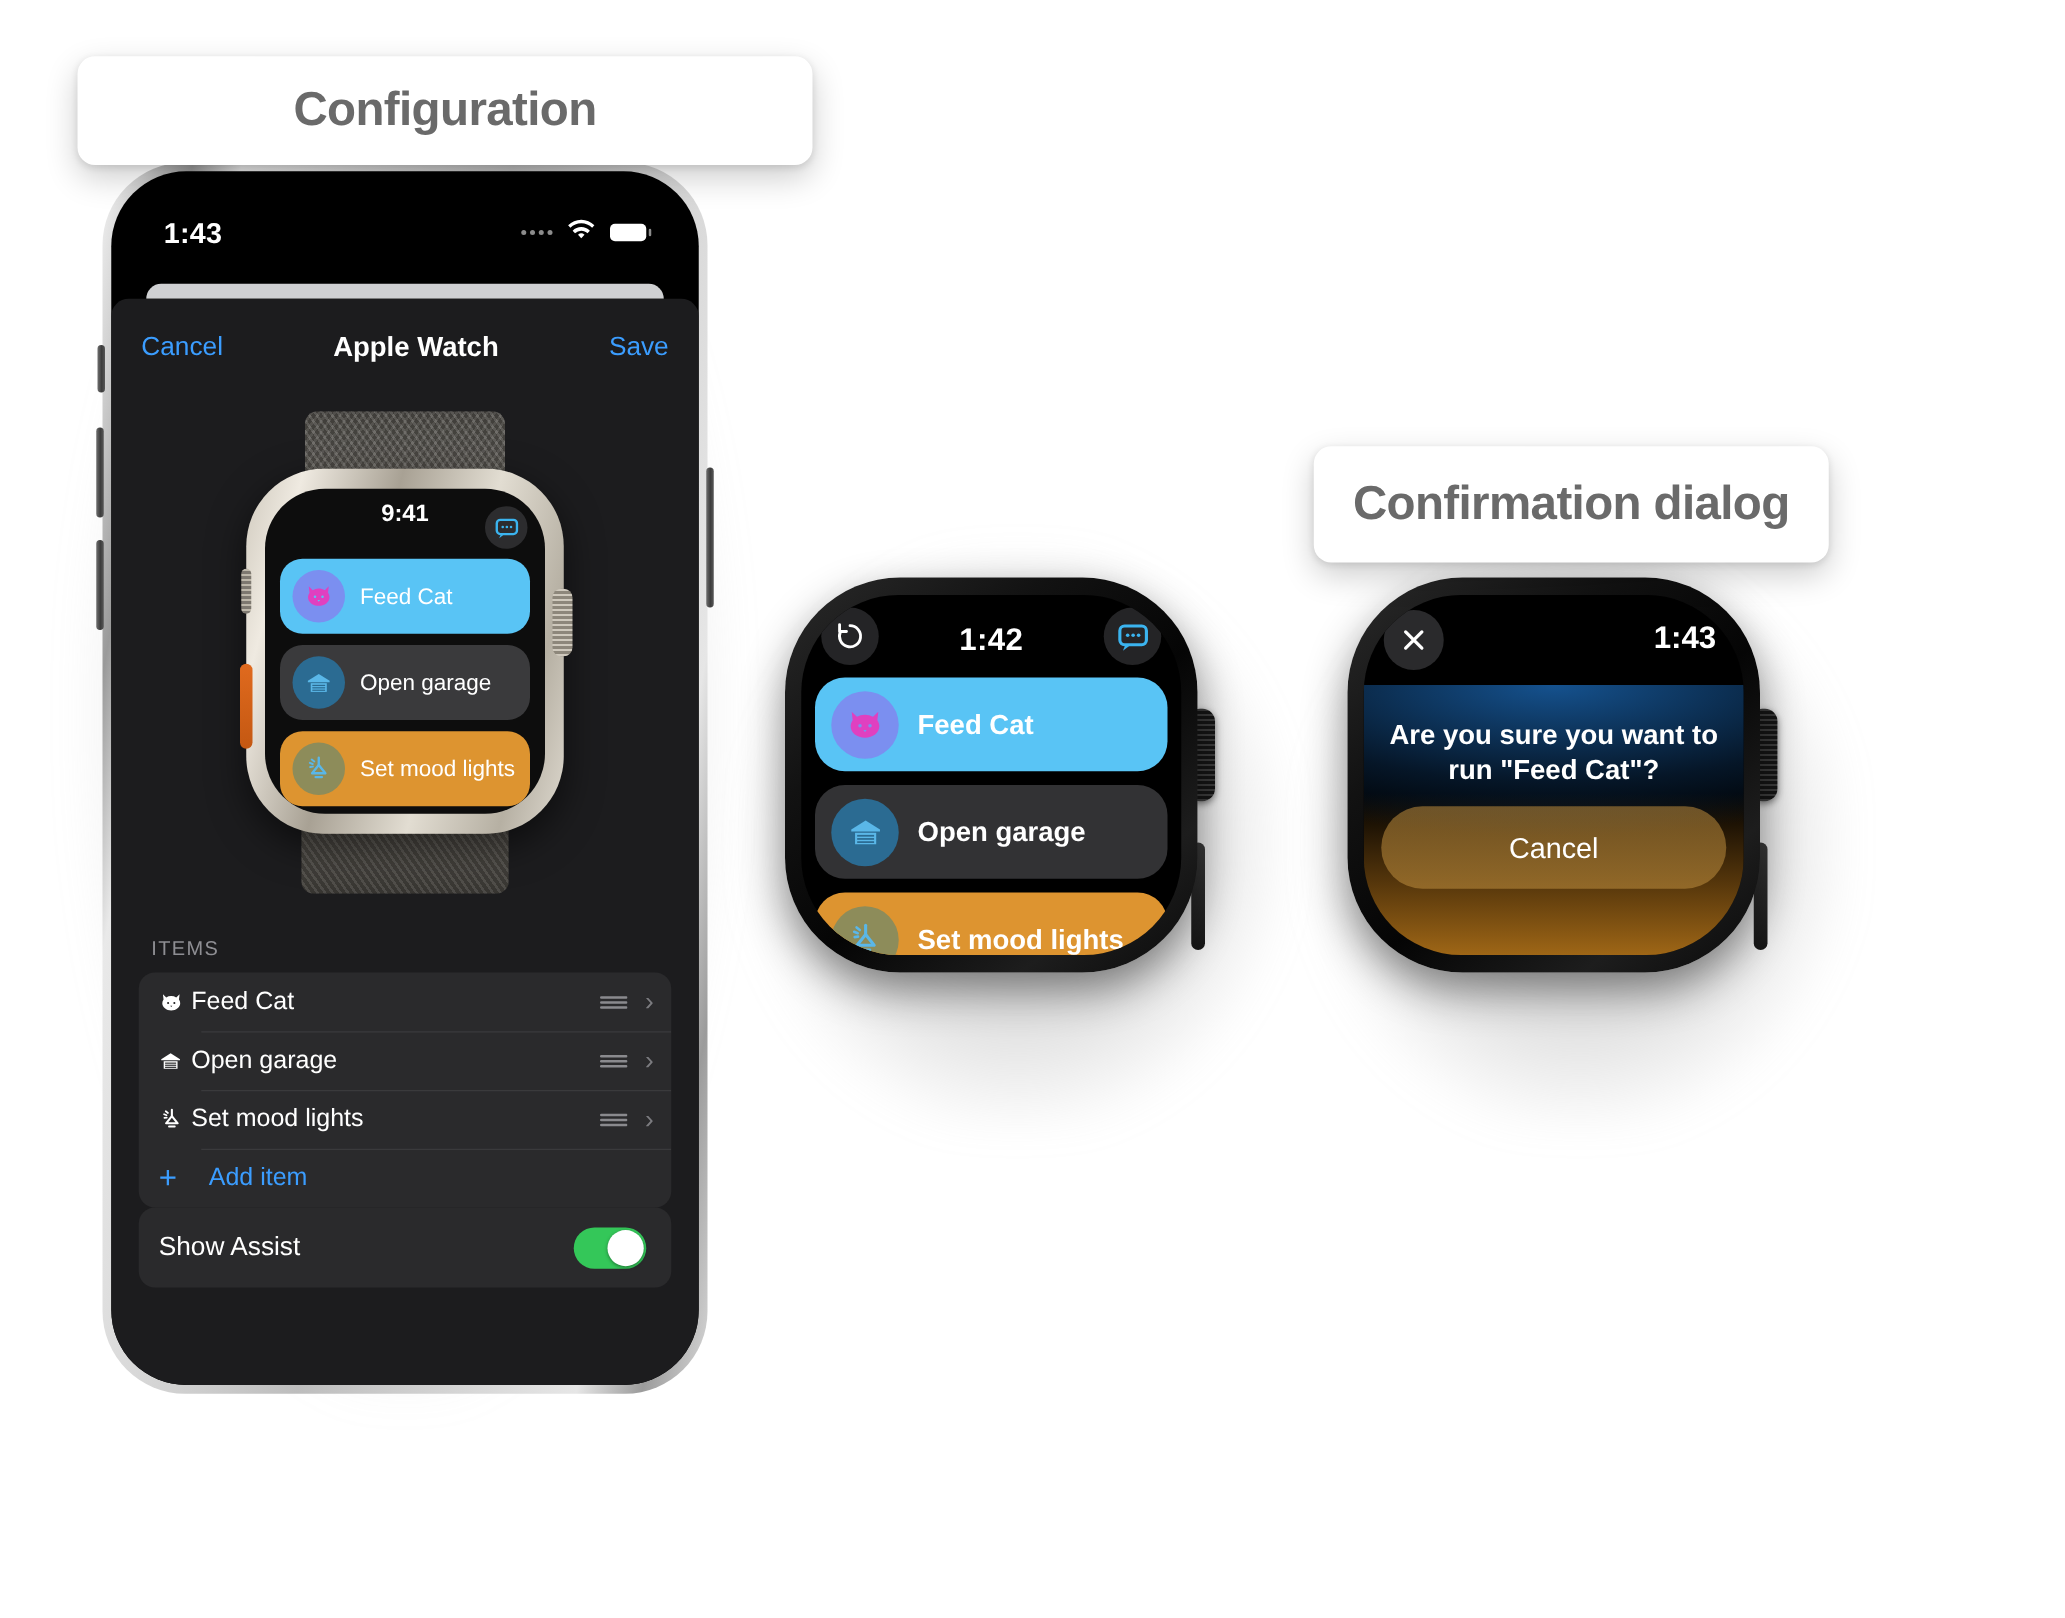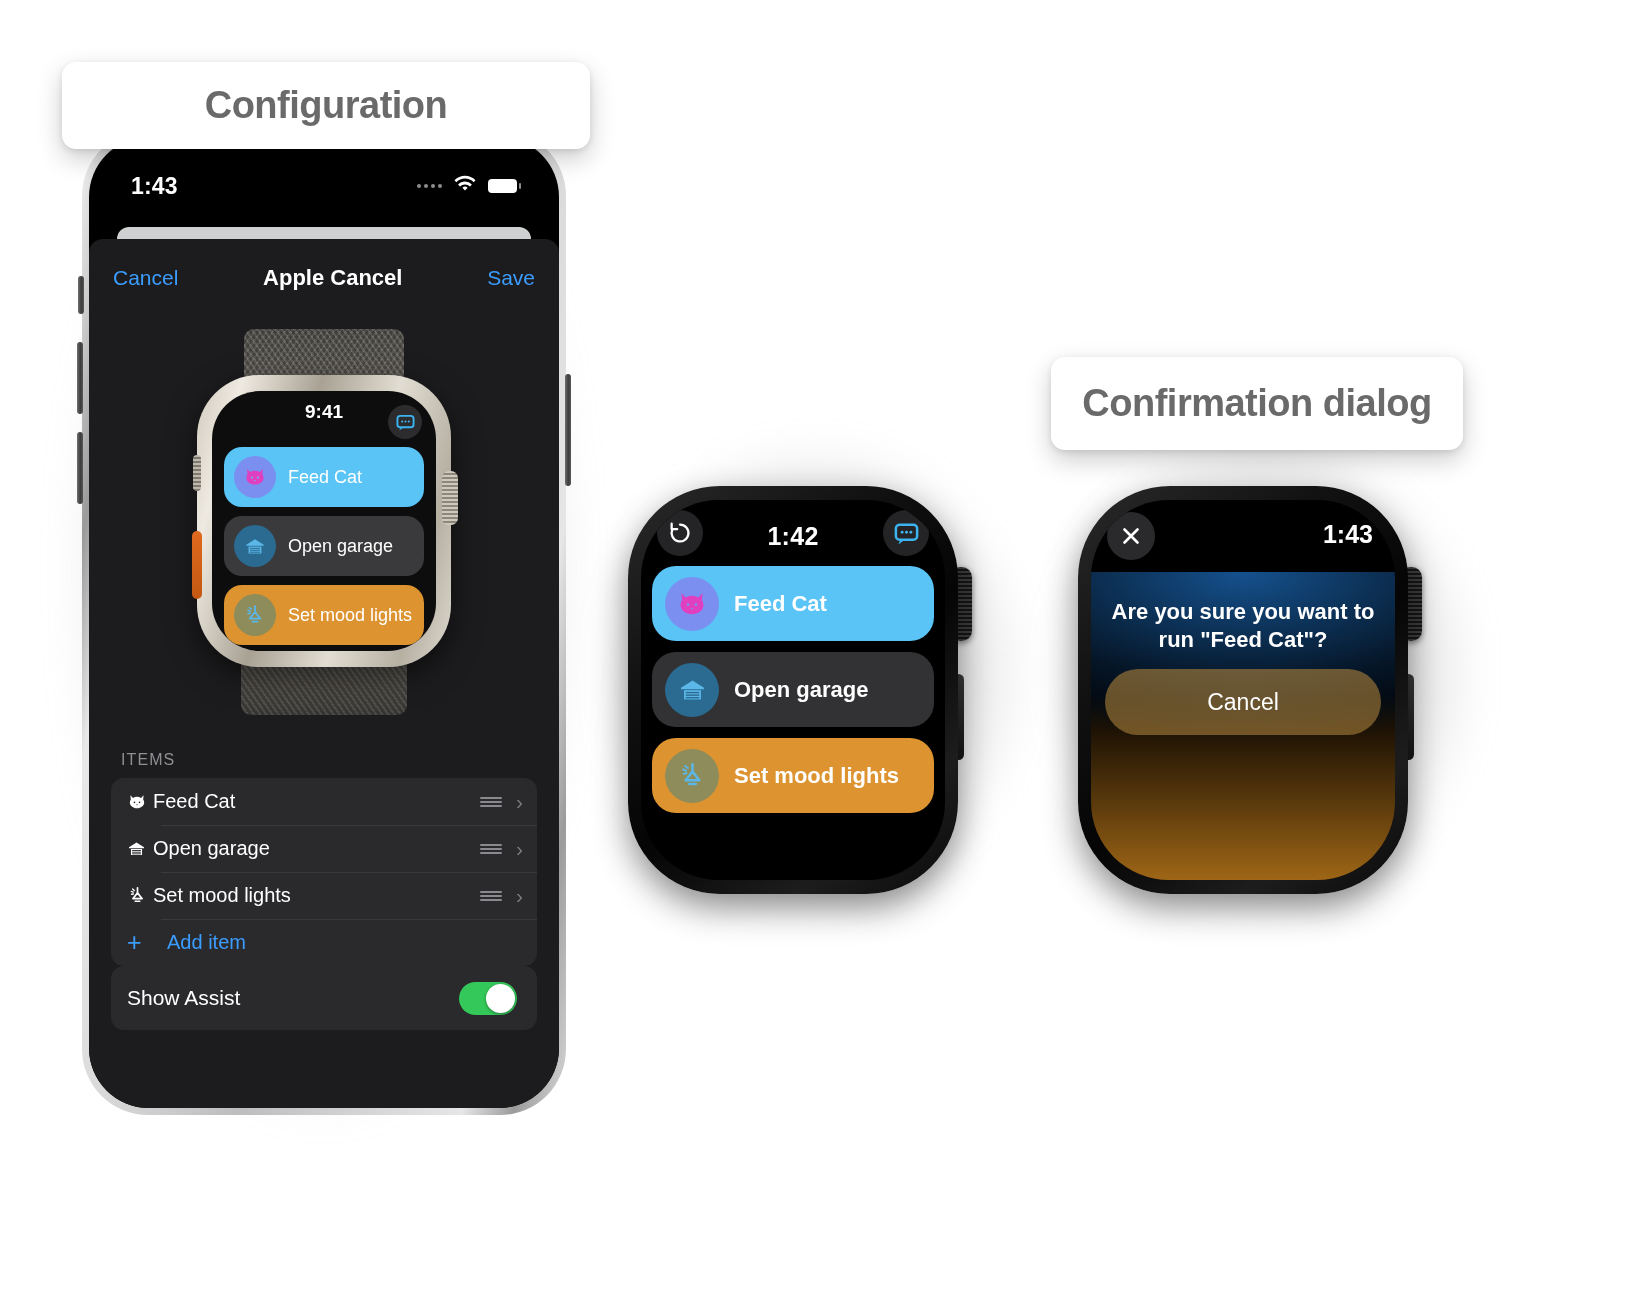--- a/index.html
+++ b/index.html
@@ -17,21 +17,21 @@
     background: #ffffff;
     border-radius: 14px;
     display: flex; align-items: center; justify-content: center;
     box-shadow: 0 10px 26px rgba(0,0,0,0.20), 0 2px 6px rgba(0,0,0,0.10);
     z-index: 30;
   }
   .caption-text {
     font-size: 38px; font-weight: bold; color: #6a6a6a;
     letter-spacing: -0.5px; white-space: nowrap;
   }
-  #cap-config { left: 62px;   top: 62px;  width: 528px; height: 87px; }
+  #cap-config { left: 62px;   top: 45px;  width: 588px; height: 87px; }
   #cap-watch  { left: 602px;  top: 357px; width: 430px; height: 93px; }
   #cap-dialog { left: 1051px; top: 357px; width: 412px; height: 93px; }
 
   
   #phone-wrap { position: absolute; left: 82px; top: 130px; width: 484px; height: 985px; z-index: 10; }
   #phone-glow {
     position: absolute; left: -22px; top: -14px; width: 528px; height: 1010px;
     border-radius: 78px;
     background: radial-gradient(ellipse at 50% 45%, rgba(150,150,150,0.55) 0%, rgba(170,170,170,0.30) 45%, rgba(255,255,255,0) 72%);
     filter: blur(14px);
@@ -184,26 +184,25 @@
   .watch-wrap { position: absolute; z-index: 10; }
   #watch-home   { left: 628px;  top: 462px; width: 372px; height: 420px; }
   #watch-dialog { left: 1078px; top: 462px; width: 372px; height: 420px; }
   .watch-glow {
     position:absolute; left: -26px; top: -18px; width: 424px; height: 458px;
     border-radius: 120px;
     background: radial-gradient(ellipse at 50% 50%, rgba(140,140,140,0.55) 0%, rgba(165,165,165,0.30) 48%, rgba(255,255,255,0) 74%);
     filter: blur(15px);
   }
   .watch-body {
-    position: absolute; left: 0; top: 0; width: 330px; height: 408px;
+    position: absolute; left: 0; top: 0; width: 330px; height: 316px;
     border-radius: 92px;
     background: linear-gradient(140deg,#2a2a2a 0%, #121212 30%, #050505 55%, #1d1d1d 80%, #0a0a0a 100%);
     padding: 14px 13px;
     box-shadow: 0 14px 34px rgba(0,0,0,0.45);
-    margin-top: 24px;
   }
   .watch-screen {
     width: 100%; height: 100%; border-radius: 78px; background: #000; overflow: hidden;
     position: relative;
   }
   .watch-crown {
     position: absolute; left: 322px; top: 105px; width: 22px; height: 74px; border-radius: 10px;
     background: repeating-linear-gradient(180deg,#3c3c3c 0 2px,#151515 2px 4px);
     box-shadow: 0 2px 6px rgba(0,0,0,.5);
   }
@@ -307,21 +306,21 @@
             <span class="batt"></span>
           </span>
         </div>
 
         <div id="sheet-peek"></div>
 
         <div id="phone-sheet">
 
           <div id="nav-bar">
             <span class="nav-link">Cancel</span>
-            <span id="nav-title">Apple Cancel</span>
+            <span id="nav-title">Apple Watch</span>
             <span class="nav-link">Save</span>
           </div>
 
           <div id="watch-hero">
             <div id="hero-band-top"></div>
             <div id="hero-band-bot"></div>
             <div id="hero-case">
               <div id="hero-mic"></div>
               <div id="hero-sidebtn"></div>
               <div id="hero-crown"></div>

